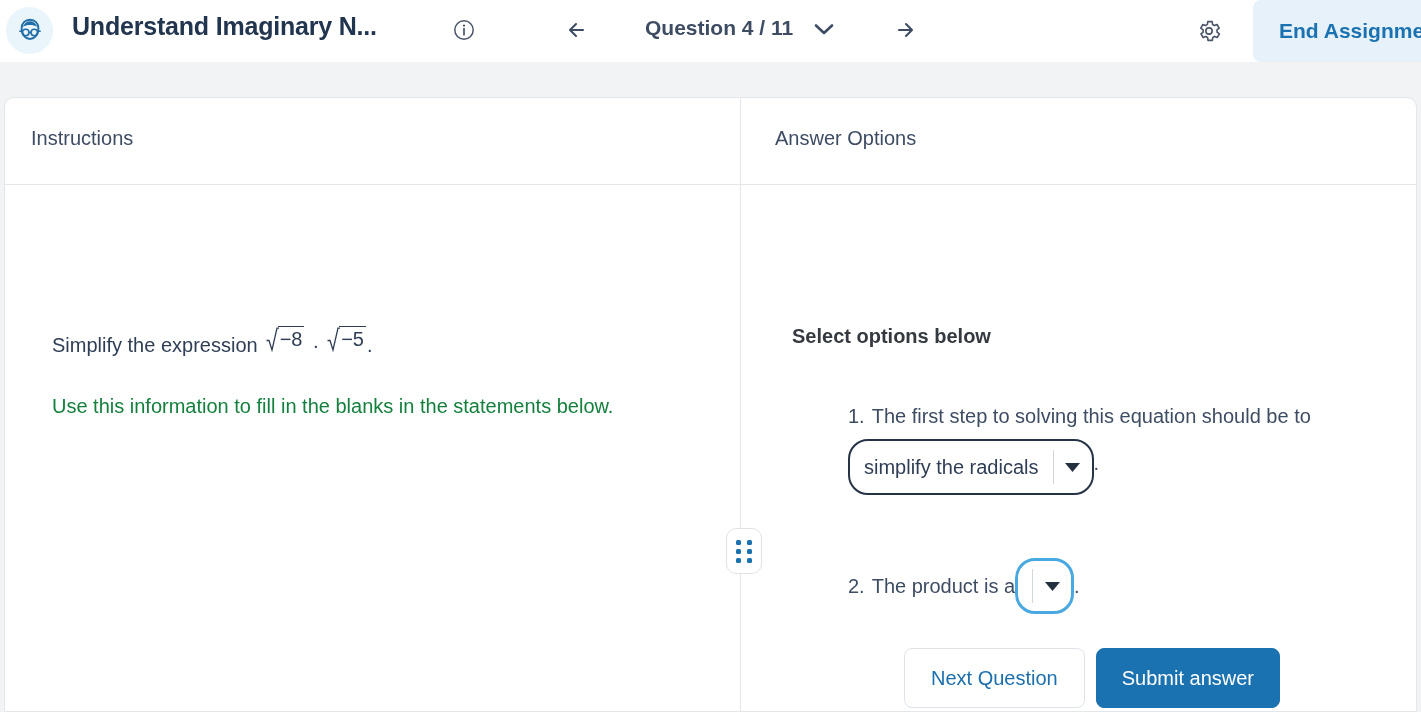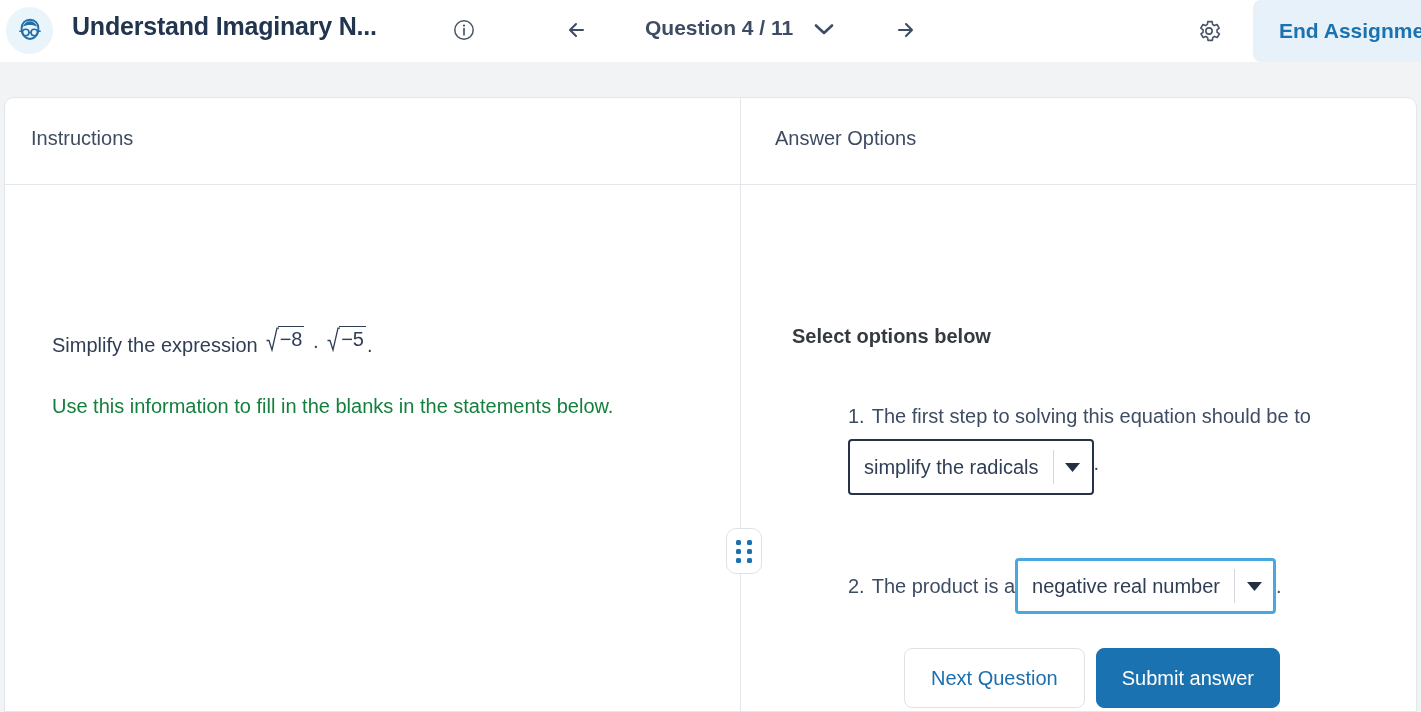--- a/index.html
+++ b/index.html
@@ -238,21 +238,21 @@
   .stmt-2 {
     left: 107px; top: 372px;
     width: 560px;
     align-items: center;
   }
   .dropdown {
     display: inline-flex;
     align-items: center;
     height: 56px;
     background: #ffffff;
-    border-radius: 4px;
+    border-radius: 20px;
     cursor: pointer;
     font-size: 20px;
     color: #2f3e55;
     padding: 0 0 0 14px;
     vertical-align: middle;
   }
   .dropdown.plain { border: 2px solid #263245; margin-top: 8px; }
   .dropdown.focused { border: 3px solid #4aa8e0; }
   .dd-text { white-space: nowrap; padding-right: 14px; }
   .dd-sep {
@@ -418,21 +418,20 @@
         </span>
       </span>
       <span class="period">.</span>
     </div>
 
     <div class="stmt stmt-2">
       <span class="txt">2.</span>
       <span style="width:7px"></span>
       <span class="txt">The product is a</span>
       <span class="dropdown focused">
-        <span class="dd-text">negative real number</span>
         <span class="dd-sep"></span>
         <span class="dd-caret">
           <svg width="17" height="11" viewBox="0 0 17 11">
               <path d="M1 1h15L8.5 10z" fill="#23303f"></path>
             </svg>
         </span>
       </span>
       <span class="period">.</span>
     </div>
 

